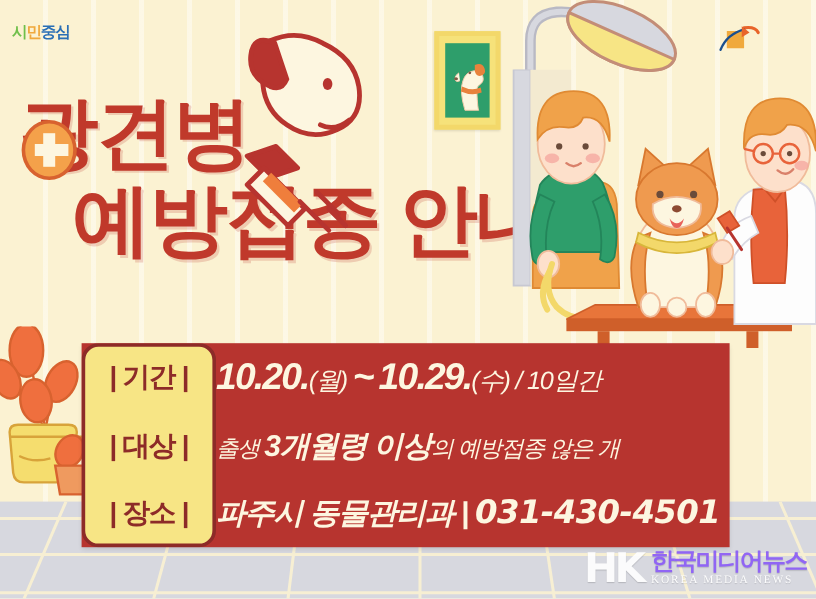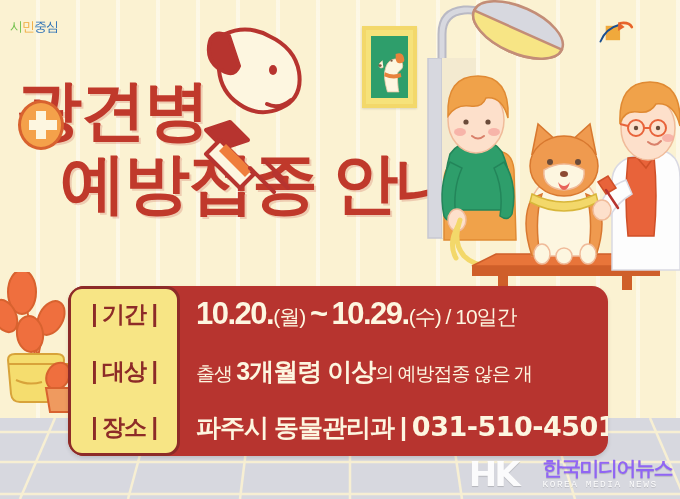--- a/index.html
+++ b/index.html
@@ -42,21 +42,21 @@
     background: #2e9e6b; overflow: hidden;
   }
   
   .lamp { position: absolute; left: 436px; top: -6px; width: 140px; height: 86px; }
   
   .logo-paju-left {
     position: absolute; left: 10px; top: 20px; width: 120px; height: 48px;
     line-height: 1;
   }
   .logo-line1 {
-    font-size: 13px; font-weight: normal; letter-spacing: -1px;
+    font-size: 13px; font-weight: bold; letter-spacing: -1px;
     color: #2a6fb5; white-space: nowrap;
   }
   .logo-line1 .g { color: #6fbf4a; }
   .logo-line1 .y { color: #f0a93c; }
   .logo-line2 {
     font-size: 19px; font-weight: bold; letter-spacing: -1.5px;
     color: #1d5fa8; white-space: nowrap; margin-top: 2px;
   }
   .logo-line2 .orange { color: #e8833a; }
   .logo-paju-right {
@@ -91,21 +91,21 @@
   .cross-badge::before { left: 50%; top: 8px; width: 10px; height: 28px; margin-left: -5px; }
   .cross-badge::after  { top: 50%; left: 8px; height: 10px; width: 28px; margin-top: -5px; }
   .syringe { position: absolute; left: 190px; top: 118px; width: 120px; height: 80px; }
   .dog-head { position: absolute; left: 195px; top: 26px; width: 130px; height: 110px; }
   
   .scene { position: absolute; left: 420px; top: 58px; width: 260px; height: 232px; }
   
   .info-box {
     position: absolute; left: 68px; top: 286px; width: 540px; height: 170px;
     background: #b7342f;
-    border-radius: 16px;
+    border-radius: 0;
     overflow: hidden;
     box-shadow: 0 2px 4px rgba(0,0,0,.12);
   }
   .info-label-col {
     position: absolute; left: 0; top: 0; width: 112px; height: 100%;
     background: #f7e585;
     border: 3px solid #8d2b28;
     border-radius: 14px;
   }
   .info-rows {
@@ -115,23 +115,23 @@
   .info-row { flex: 1 1 0; display: flex; align-items: center; position: relative; }
   .row-label {
     width: 112px; flex: 0 0 112px;
     text-align: center;
     font-size: 23px; font-weight: bold; letter-spacing: -1px;
     color: #8d2b28;
     position: relative; z-index: 2;
     white-space: nowrap;
   }
   .row-value {
-    flex: 1 1 auto; padding-left: 16px; padding-right: 8px;
+    flex: 1 1 auto; padding-right: 8px;
     color: #fdf6e0; white-space: nowrap;
-    position: relative; z-index: 2;
+    position: relative; z-index: 2; font-style: italic;
   }
   .row-value .big {
     font-size: 31px; font-weight: bold; letter-spacing: -1.5px;
   }
   .row-value .mid {
     font-size: 21px; font-weight: bold; letter-spacing: -1px;
   }
   .row-value .sm {
     font-size: 19px; font-weight: bold; letter-spacing: -1px;
   }
@@ -139,39 +139,39 @@
   .row-value .tel {
     font-size: 27px; font-weight: bold; letter-spacing: -0.5px;
     font-family: "DejaVu Sans", sans-serif;
   }
   .row-value .place {
     font-size: 25px; font-weight: bold; letter-spacing: -1px;
   }
   
   .watermark {
     position: absolute; right: 8px; bottom: 8px;
-    display: flex; align-items: center; gap: 25px;
+    display: flex; align-items: center; gap: 7px;
     opacity: .92;
   }
   .wm-mark {
     font-size: 34px; font-weight: bold; color: #ffffff;
     font-family: "DejaVu Sans", sans-serif; letter-spacing: -3px;
     line-height: 1;
     text-shadow: 0 1px 1px rgba(0,0,0,.18);
   }
   .wm-text { line-height: 1.05; }
   .wm-kr {
     font-size: 20px; font-weight: bold; color: #8b5cf6;
     letter-spacing: -1.5px; white-space: nowrap;
     text-shadow: 0 1px 1px rgba(0,0,0,.18);
   }
   .wm-en {
     font-size: 9.5px; color: #ffffff; letter-spacing: 1.5px;
     white-space: nowrap; margin-top: 1px;
-    font-family: Liberation Mono, monospace;
+    font-family: Liberation Serif, serif;
     text-shadow: 0 1px 1px rgba(0,0,0,.18);
   }
 </style>
 </head>
 <body>
 
 <div id="poster">
 
   <div class="bg-wall"></div>
   <div class="bg-floor"></div>
@@ -367,21 +367,21 @@
       <div class="info-row">
         <div class="row-label">| 대상 |</div>
         <div class="row-value">
           <span class="sm thin">출생 </span><span class="place">3개월령 이상</span><span class="sm thin">의 예방접종 않은 개</span>
         </div>
       </div>
 
       <div class="info-row">
         <div class="row-label">| 장소 |</div>
         <div class="row-value">
-          <span class="place">파주시 동물관리과</span><span class="place">&nbsp;</span><span class="place thin">|</span><span class="place">&nbsp;</span><span class="tel">031-510-4501</span>
+          <span class="place">파주시 동물관리과</span><span class="place">&nbsp;</span><span class="place thin">|</span><span class="place">&nbsp;</span><span class="tel">031-430-4501</span>
         </div>
       </div>
     </div>
   </div>
 
   <div class="watermark">
     <div class="wm-mark">HK</div>
     <div class="wm-text">
       <div class="wm-kr">한국미디어뉴스</div>
       <div class="wm-en">KOREA MEDIA NEWS</div>

